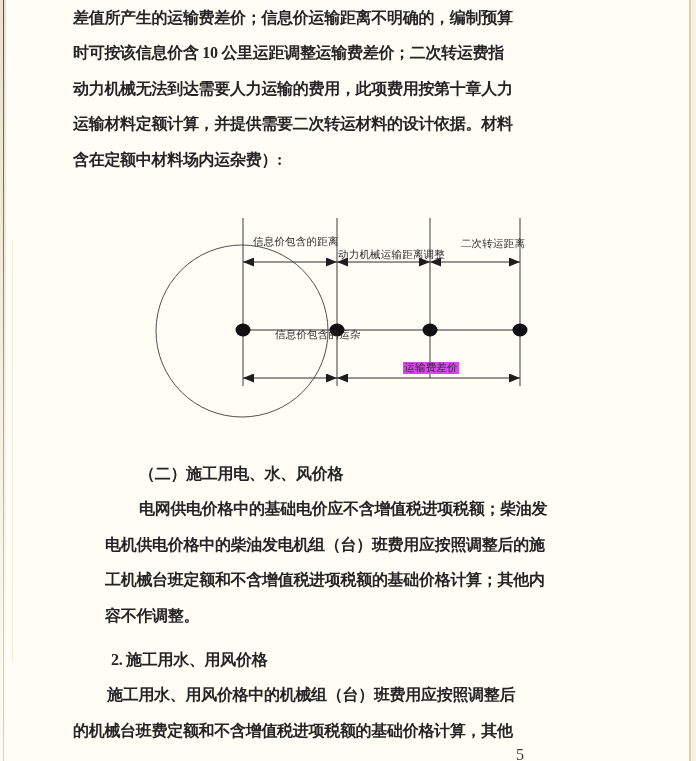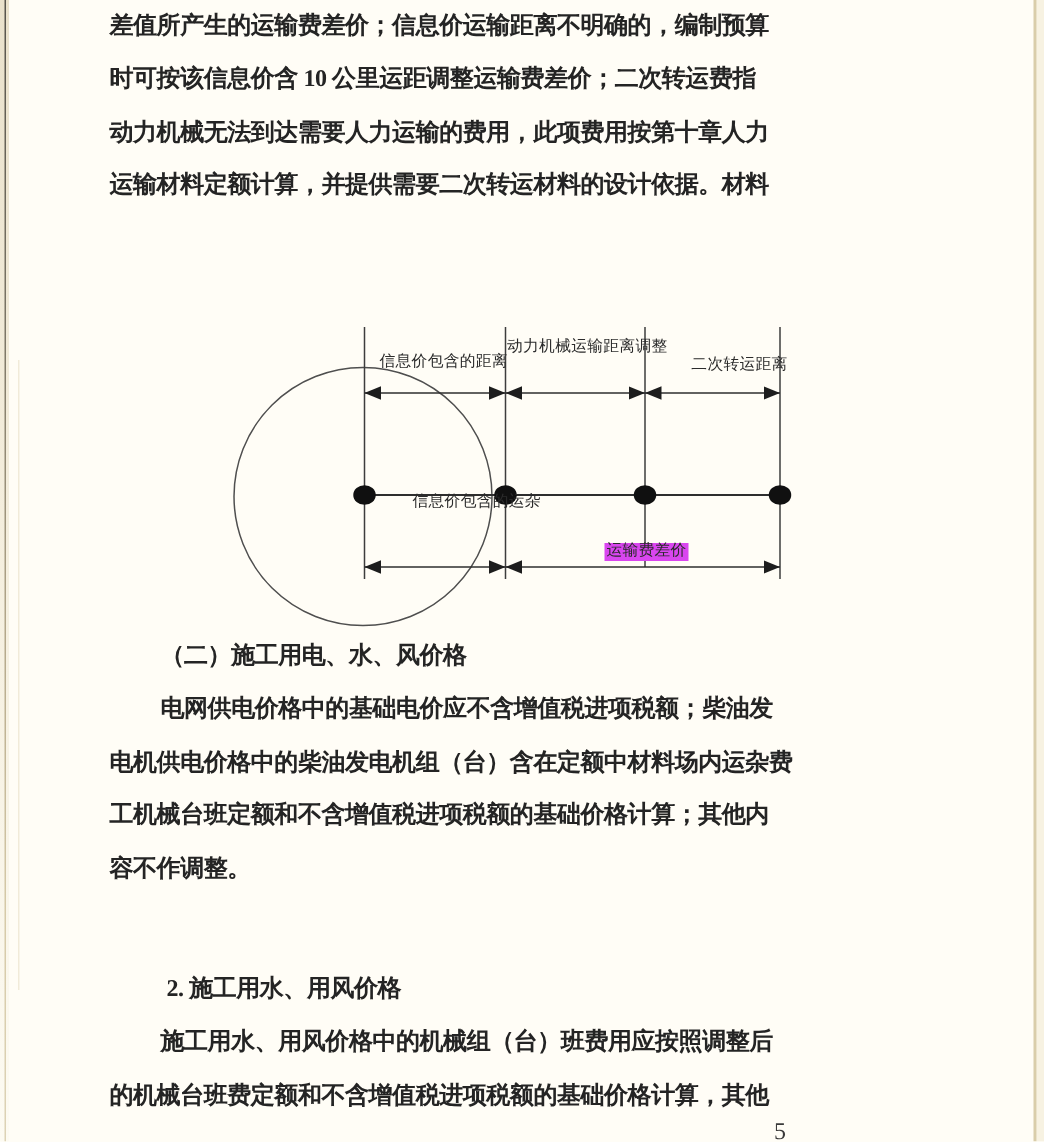--- a/index.html
+++ b/index.html
@@ -15,33 +15,33 @@
   .edge-left-line{position:absolute;left:3px;top:0;width:1px;height:761px;
     background:linear-gradient(to bottom,#57544c 0%,#7d7767 30%,#b3a78a 55%,#d6caa8 80%,#ddd3b6 100%);}
   .edge-left-faint{position:absolute;left:12px;top:240px;width:1px;height:420px;background:#f1ebd9;}
   .edge-right-strip{position:absolute;right:0;top:0;width:5px;height:761px;background:#f7f2e2;}
   .edge-right-line{position:absolute;left:689px;top:0;width:2px;height:761px;background:#d9cdaa;}
 
   
   .textblock{position:absolute;left:73px;width:556px;font-size:16px;line-height:35.4px;
     letter-spacing:-0.3px;white-space:nowrap;font-weight:bold;}
   .tb1{top:0px;}
-  .tb2{top:420px;}
+  .tb2{top:456px;margin-left:32px;}
   .tb3{top:642px;}
   .tline{height:35.4px;}
   .ind34{padding-left:34px;}
   .ind38{padding-left:38px;}
 
   
   .diagram{position:absolute;left:145px;top:210px;width:400px;height:225px;}
   .diagram svg{position:absolute;left:0;top:0;}
   .dlabel{position:absolute;font-size:10.5px;line-height:12px;letter-spacing:0.2px;
     color:#2b2b2b;white-space:nowrap;text-align:center;}
   .dl-top1{left:253px;top:236px;width:80px;}
-  .dl-top2{left:338px;top:226px;width:100px;}
+  .dl-top2{left:338px;top:249px;width:100px;}
   .dl-top3{left:460px;top:238px;width:66px;}
   .dl-bot1{left:246px;top:329px;width:84px;margin-left:29px;}
   .dl-bot2{left:403px;top:362px;width:56px;background:#d946ef;}
 
   .pagenum{position:absolute;left:516px;top:746px;font-size:16px;color:#3a3a3a;}
 </style>
 </head>
 <body>
 
 <div>
@@ -50,20 +50,21 @@
   <div class="edge-left-line"></div>
   <div class="edge-left-faint"></div>
   <div class="edge-right-strip"></div>
   <div class="edge-right-line"></div>
 
   <div class="textblock tb1">
     <div class="tline">差值所产生的运输费差价；信息价运输距离不明确的，编制预算</div>
     <div class="tline">时可按该信息价含 10 公里运距调整运输费差价；二次转运费指</div>
     <div class="tline">动力机械无法到达需要人力运输的费用，此项费用按第十章人力</div>
     <div class="tline">运输材料定额计算，并提供需要二次转运材料的设计依据。材料</div>
+    <div class="tline">含在定额中材料场内运杂费）:</div>
   </div>
 
   <div class="diagram">
     <svg width="400" height="225" viewBox="0 0 400 225">
       <defs>
         <marker id="ah" markerUnits="userSpaceOnUse" markerWidth="11" markerHeight="9" refX="11" refY="4.5" orient="auto-start-reverse">
           <path d="M0,0 L11,4.5 L0,9 Z" fill="#1d1d1d"></path>
         </marker>
       </defs>
 
@@ -90,21 +91,21 @@
   </div>
   <div class="dlabel dl-top1">信息价包含的距离</div>
   <div class="dlabel dl-top2">动力机械运输距离调整</div>
   <div class="dlabel dl-top3">二次转运距离</div>
   <div class="dlabel dl-bot1">信息价包含的运杂</div>
   <div class="dlabel dl-bot2">运输费差价</div>
 
   <div class="textblock tb2">
     <div class="tline ind34">（二）施工用电、水、风价格</div>
     <div class="tline ind34">电网供电价格中的基础电价应不含增值税进项税额；柴油发</div>
-    <div class="tline">电机供电价格中的柴油发电机组（台）含在定额中材料场内运杂费</div>
+    <div class="tline">电机供电价格中的柴油发电机组（台）班费用应按照调整后的施</div>
     <div class="tline">工机械台班定额和不含增值税进项税额的基础价格计算；其他内</div>
     <div class="tline">容不作调整。</div>
   </div>
 
   <div class="textblock tb3">
     <div class="tline ind38">2. 施工用水、用风价格</div>
     <div class="tline ind34">施工用水、用风价格中的机械组（台）班费用应按照调整后</div>
     <div class="tline">的机械台班费定额和不含增值税进项税额的基础价格计算，其他</div>
   </div>
 

